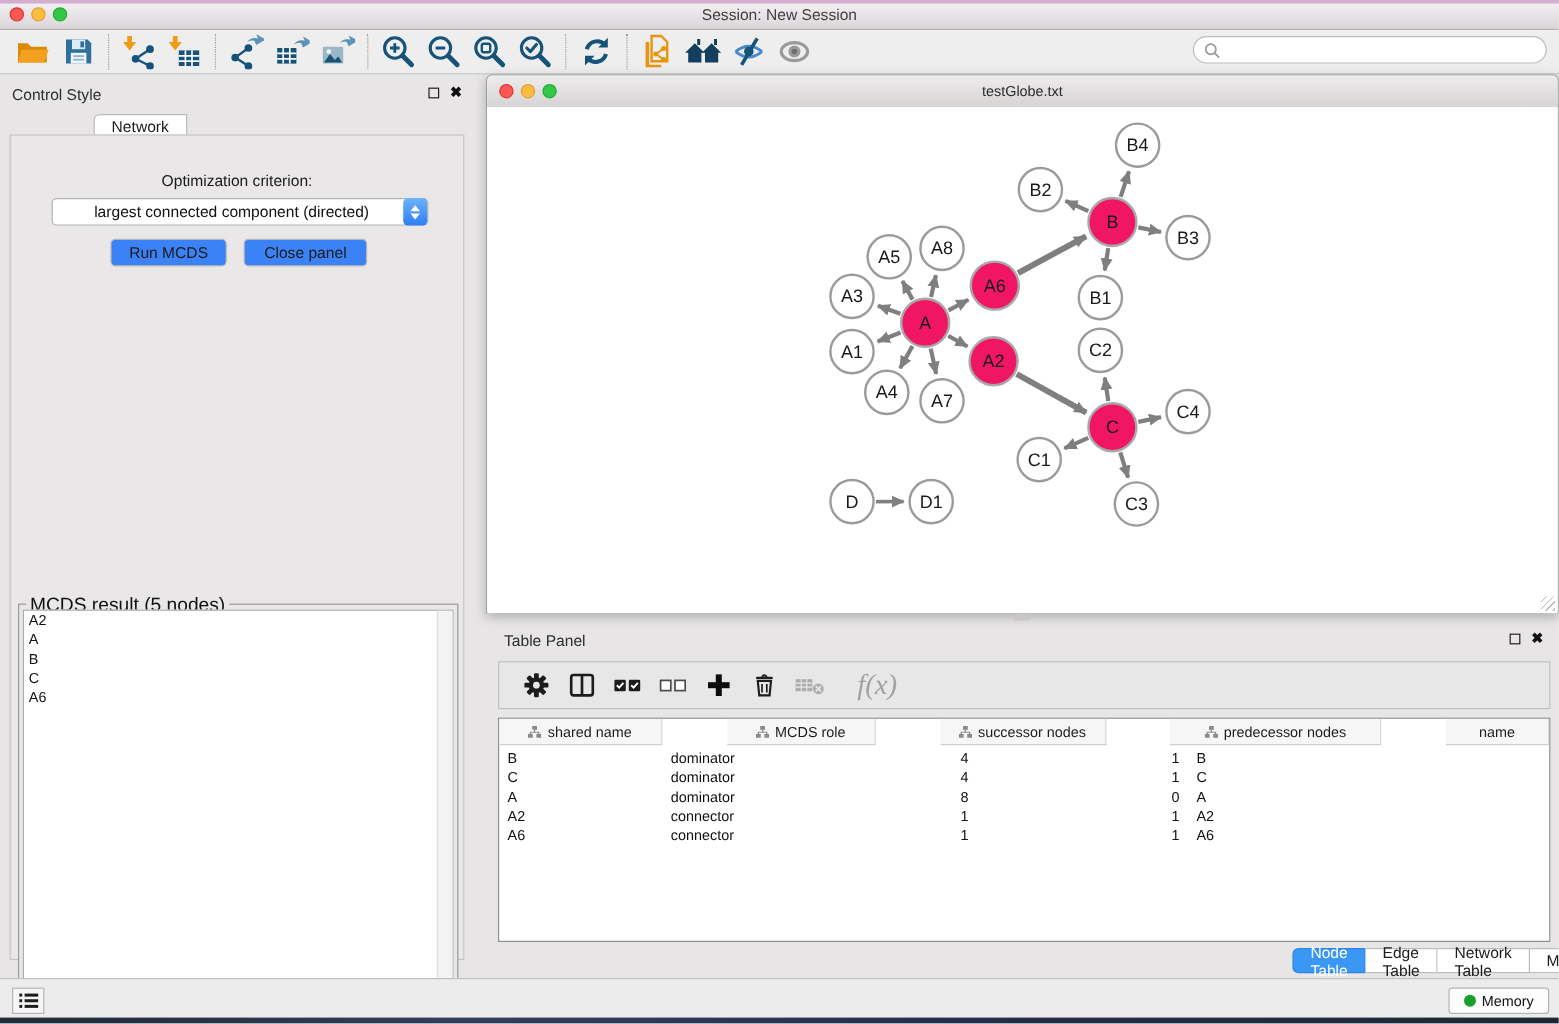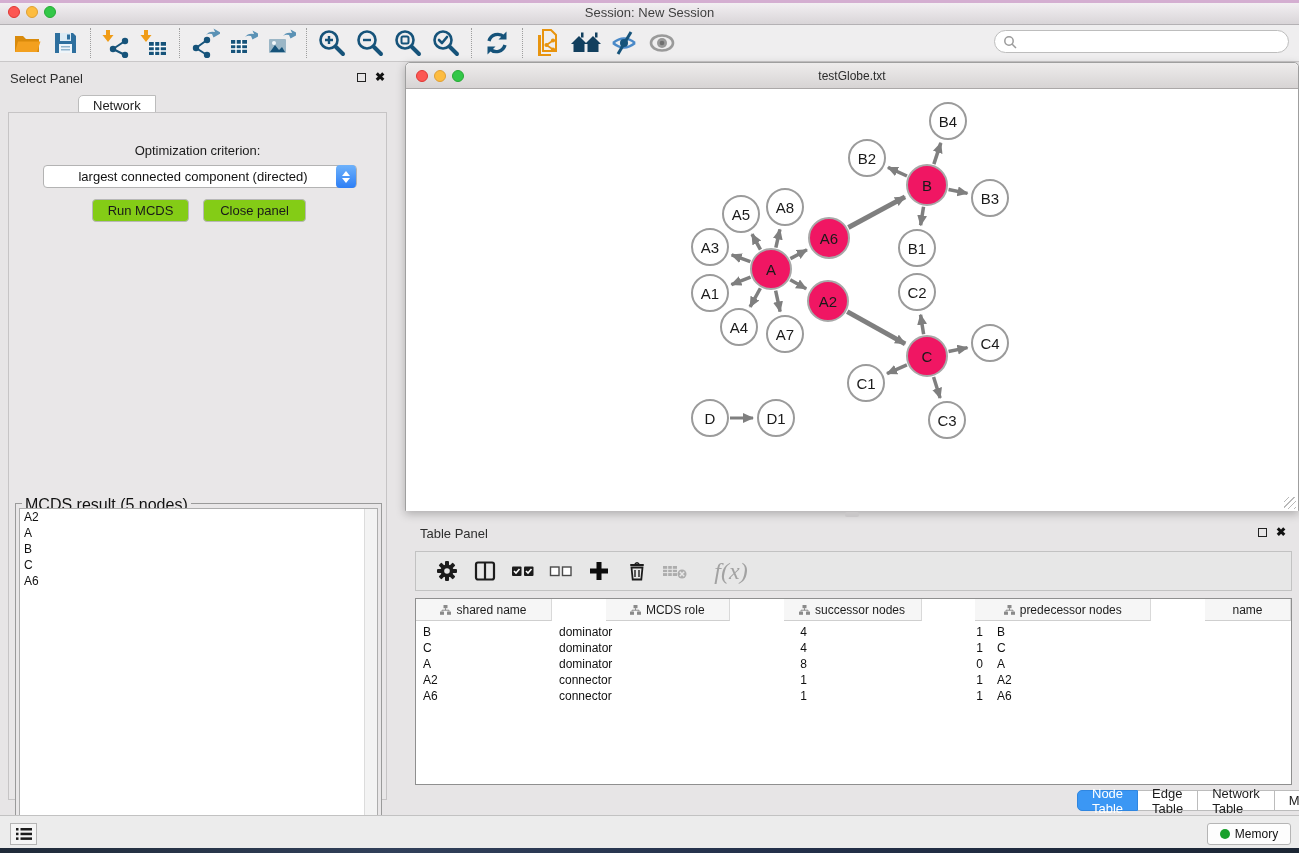--- a/index.html
+++ b/index.html
@@ -41,21 +41,21 @@
   .seg.sel { background:#3b97f4; border-color:#2f86e0; color:#fff; }
   .cp-body { position:absolute; left:8px; top:50px; width:379px; height:688px; border:1px solid #c6c4c5; background:#e9e7e8; }
   .opt-label { position:absolute; width:100%; text-align:center; top:30px; font-size:13px; color:#1b1b1b; }
   .dropdown { position:absolute; left:34px; top:52px; width:314px; height:23px; background:#fff;
     border:1px solid #b3b3b3; border-radius:4px; font-size:13px; color:#111; display:flex; align-items:center; }
   .dropdown .dd-text { flex:1; text-align:center; padding-right:14px; }
   .dd-cap { position:absolute; right:0; top:-1px; width:20px; height:23px; border-radius:4px;
     background:linear-gradient(#6eb2fb,#2d7ef5); display:flex; flex-direction:column; align-items:center; justify-content:center; gap:2px; }
   .dd-cap span { width:0; height:0; border-left:4px solid transparent; border-right:4px solid transparent; }
   .dd-up { border-bottom:5px solid #fff; } .dd-down { border-top:5px solid #fff; }
-  .cp-btn { position:absolute; top:86px; height:23px; background:#84cc16; border:1px solid #b7b7b7;
+  .cp-btn { position:absolute; top:86px; height:23px; background:#3b82f6; border:1px solid #b7b7b7;
     border-radius:4px; font-size:13px; color:#1a1a1a; display:flex; align-items:center; justify-content:center; }
   .btn-run { left:83px; width:97px; } .btn-close { left:194px; width:103px; }
   .result-box { position:absolute; left:6px; top:390px; width:367px; height:338px; border:1px solid #9a9a9a; background:#e9e7e8; }
   .result-legend { position:absolute; left:6px; top:-8px; background:#e9e7e8; padding:0 3px; font-size:16px; color:#111; }
   .result-list { position:absolute; left:3px; top:4px; right:3px; bottom:3px; background:#fff; border:1px solid #adadad; overflow:hidden; }
   .result-scroll { position:absolute; right:0; top:0; bottom:0; width:13px; background:#f3f3f3; border-left:1px solid #dcdcdc; }
   .list-item { font-size:12px; line-height:16px; padding-left:4px; color:#111; }
 
   
   .net-window { position:absolute; left:405px; top:62px; width:894px; height:449px;
@@ -249,21 +249,21 @@
     <div class="searchbox">
       <svg width="14" height="14" viewBox="0 0 14 14">
           <circle cx="6" cy="6" r="4.2" fill="none" stroke="#9b9b9b" stroke-width="1.5"></circle>
           <path d="M9.2 9.2 L13 13" stroke="#9b9b9b" stroke-width="1.5"></path>
         </svg>
       <input value="" style="">
     </div>
   </div>
 
   <div class="control-panel">
-    <div class="cp-title">Select Panel</div>
+    <div class="cp-title">Control Style</div>
     <div class="win-float cp-float"></div>
     <div class="win-close cp-close">✖</div>
     <div class="seg-tabs cp-tabs">
       <div class="seg">Network</div>
       <div class="seg">Style</div>
       <div class="seg">Select</div>
       <div class="seg sel">MCDS</div>
     </div>
     <div class="cp-body">
       <div class="opt-label">Optimization criterion:</div>

